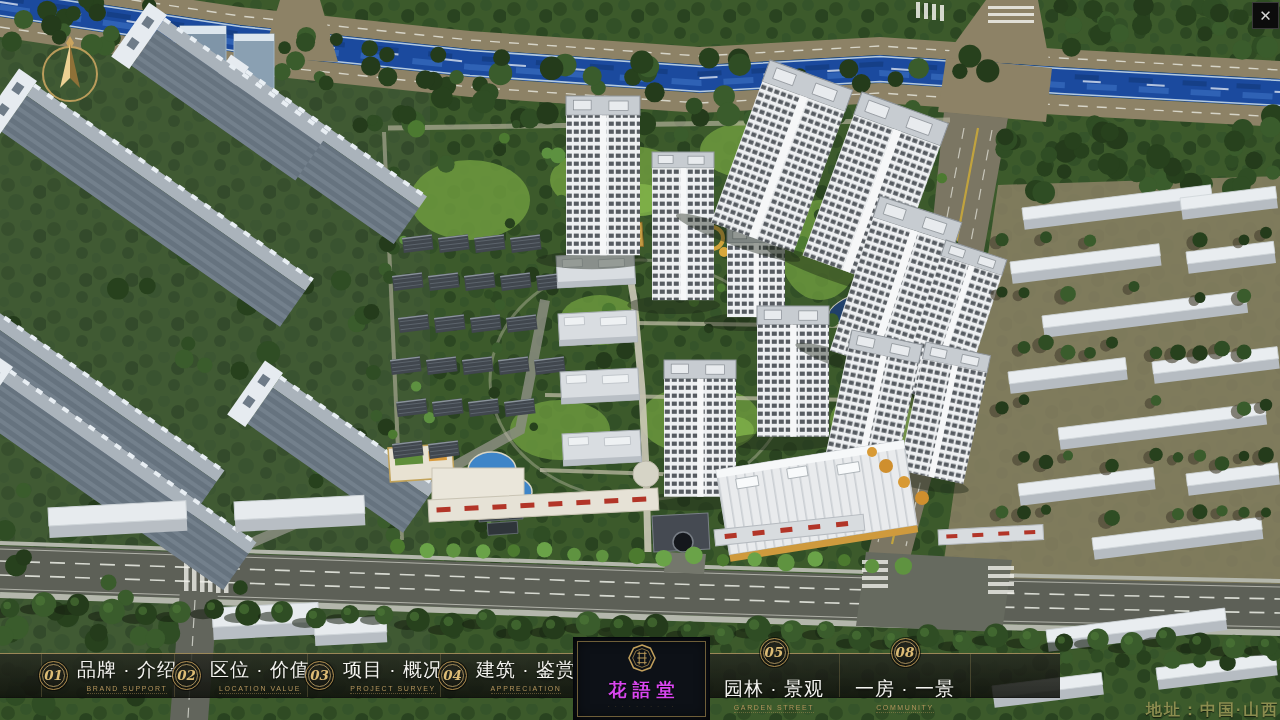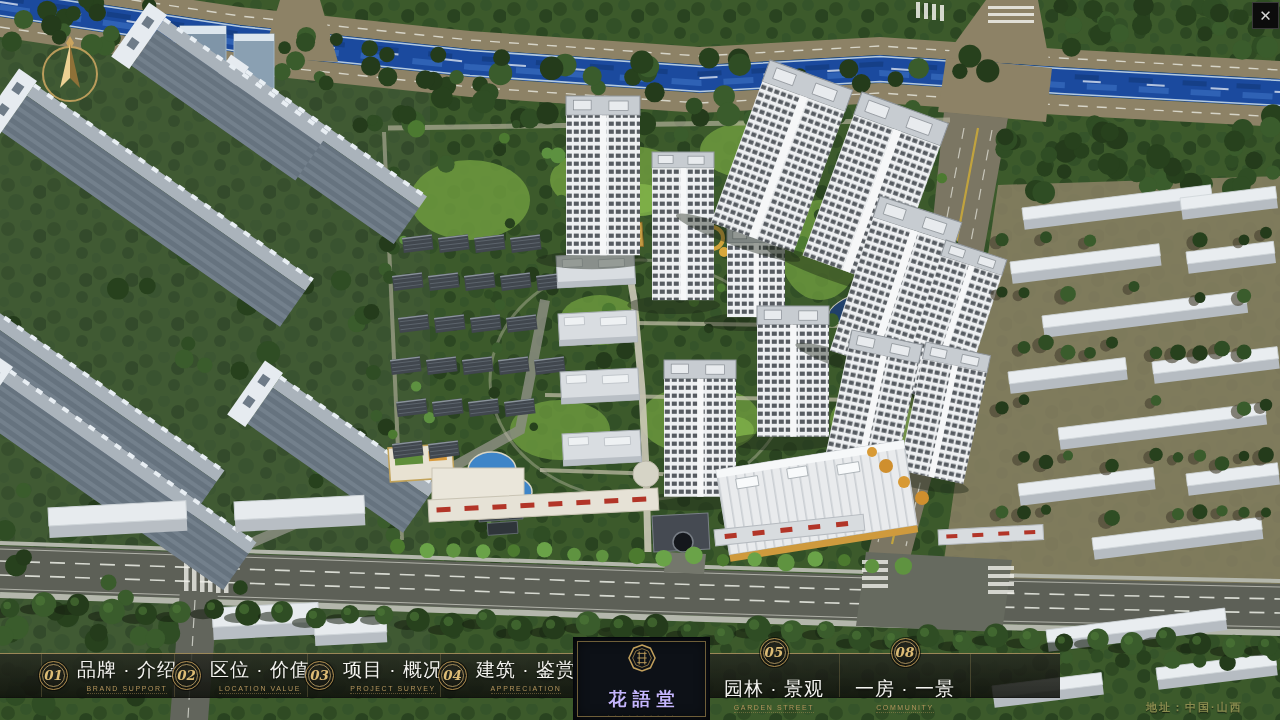--- a/index.html
+++ b/index.html
@@ -39,27 +39,27 @@
       text-shadow:0 1px 2px rgba(0,0,0,.75);}
   .en{margin-top:2px;font-size:7px;color:#b3945c;letter-spacing:1.6px;white-space:nowrap;
       border-bottom:1px dotted rgba(179,148,92,.45);padding-bottom:1px;}
 
   
   .logo-box{position:absolute;left:574px;top:638px;width:135px;height:82px;z-index:4;
             background:#0d1117;box-shadow:0 0 0 1px #04060a, inset 0 0 14px rgba(0,0,0,.85);
             display:flex;flex-direction:column;align-items:center;}
   .logo-frame{position:absolute;inset:3px;border:1px solid #6f5f39;pointer-events:none;}
   .logo-emblem{margin-top:6px;width:28px;height:28px;}
-  .logo-title{margin-top:15px;font-family:"DejaVu Serif",serif;font-weight:bold;font-size:18px;
-              color:#c4b5fd;letter-spacing:6px;text-indent:6px;white-space:nowrap;
+  .logo-title{margin-top:6px;font-family:"DejaVu Serif",serif;font-weight:bold;font-size:18px;
+              color:#d946ef;letter-spacing:6px;text-indent:6px;white-space:nowrap;
               text-shadow:0 1px 1px #000;}
   .logo-caption{margin-top:1px;font-size:5px;color:#8f7742;letter-spacing:2px;white-space:nowrap;}
 
   
-  .address{position:absolute;left:1146px;top:700px;z-index:2;font-size:11px;font-weight:bold;
+  .address{position:absolute;left:1146px;top:700px;z-index:2;font-size:16px;font-weight:bold;
            color:#8b8d4f;letter-spacing:2px;white-space:nowrap;text-shadow:0 1px 1px rgba(0,0,0,.6);}
 </style>
 </head>
 <body>
 
 <div class="stage">
 
   <svg class="map" width="1280" height="720" viewBox="0 0 1280 720">
     <defs>
       <pattern id="pTree" width="46" height="44" patternUnits="userSpaceOnUse">

